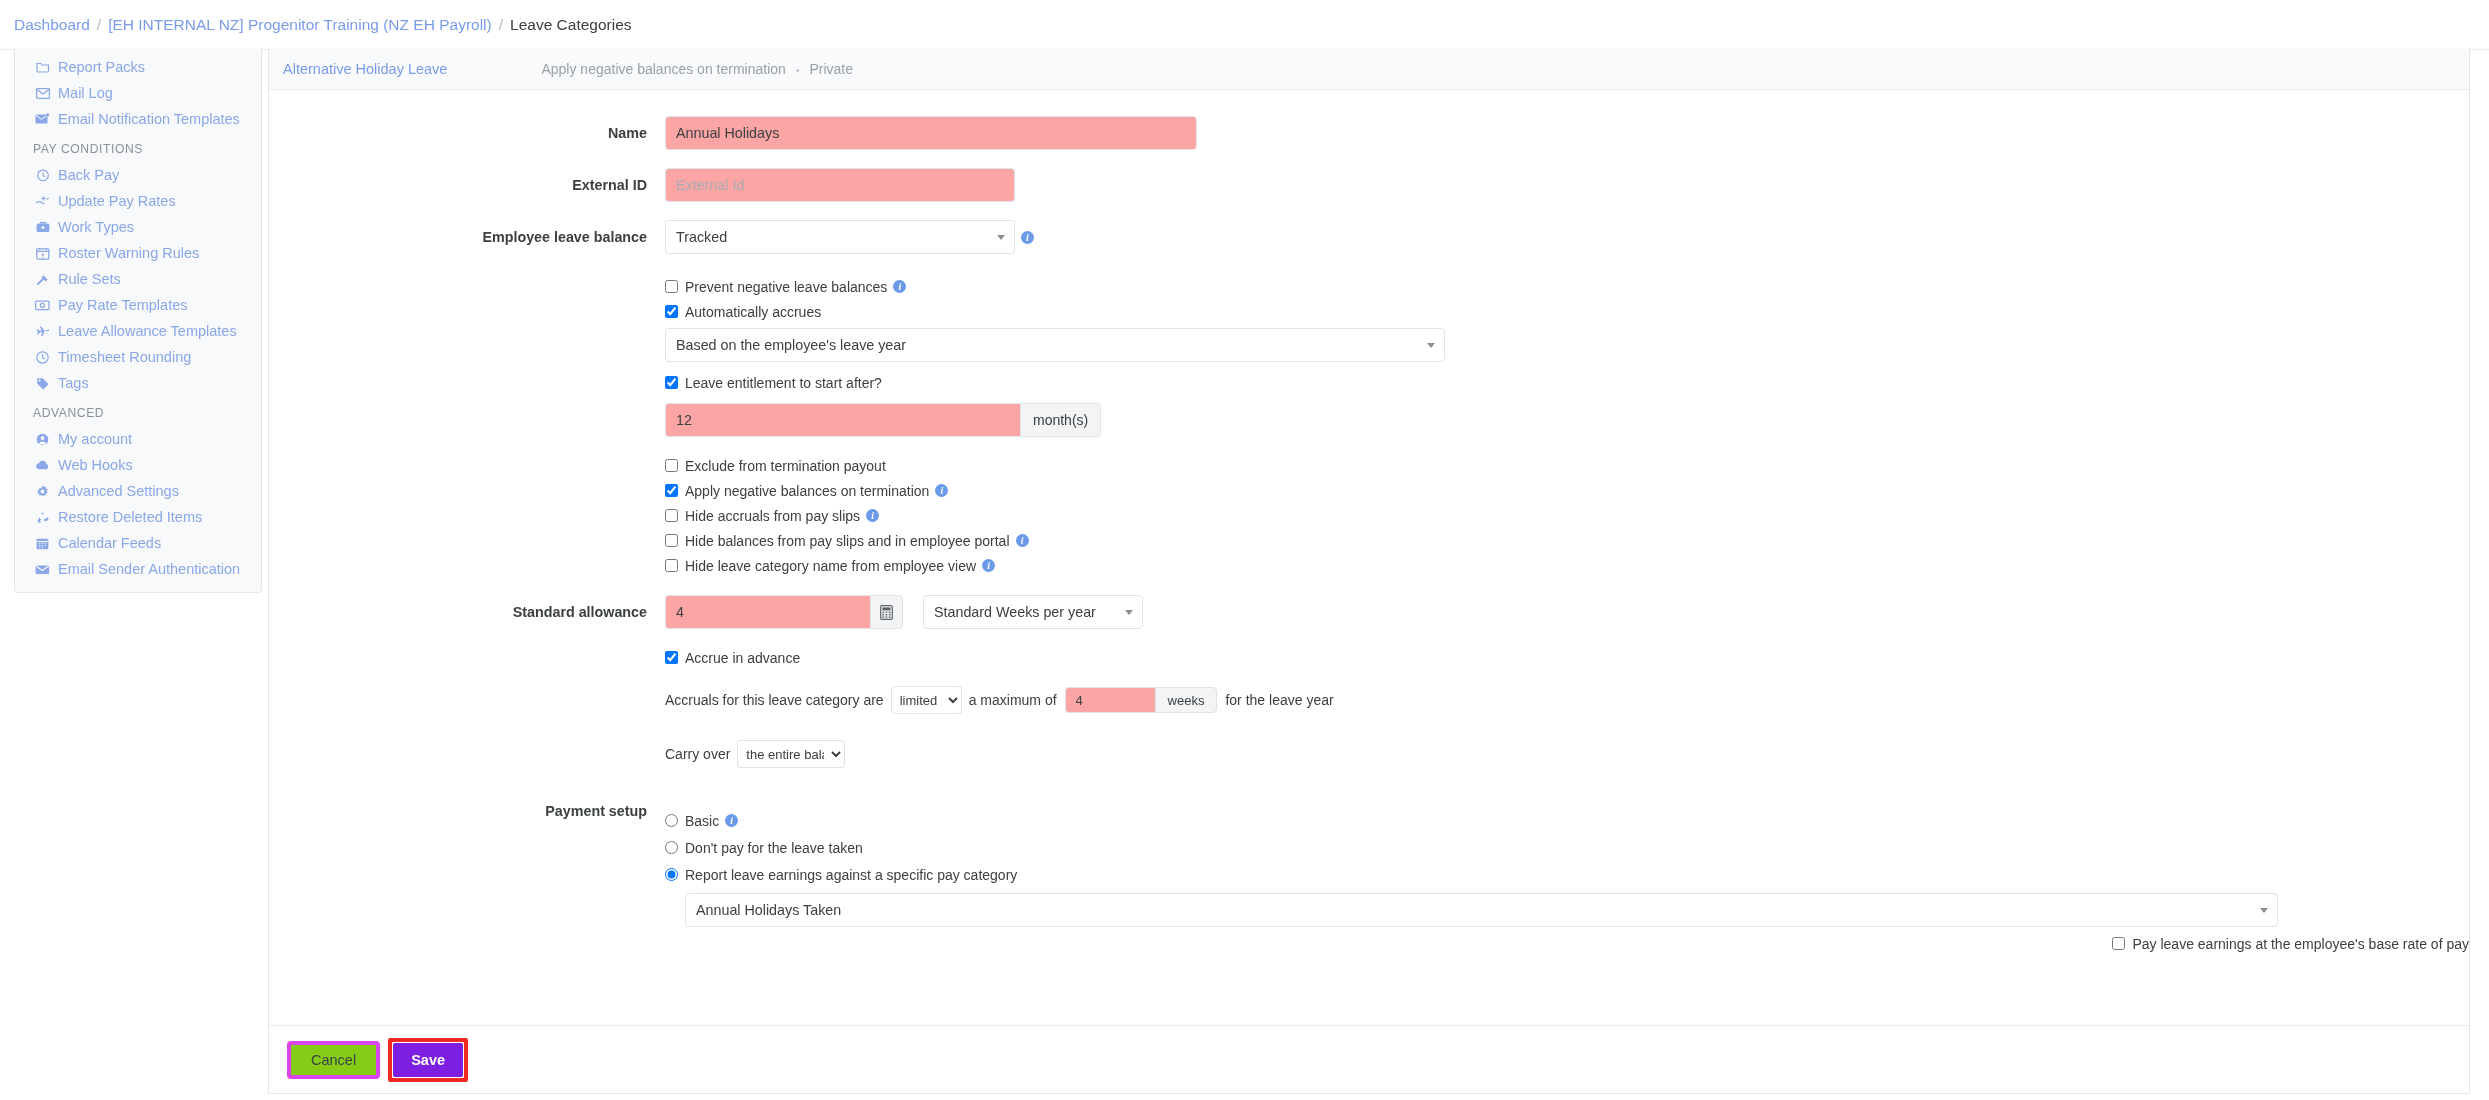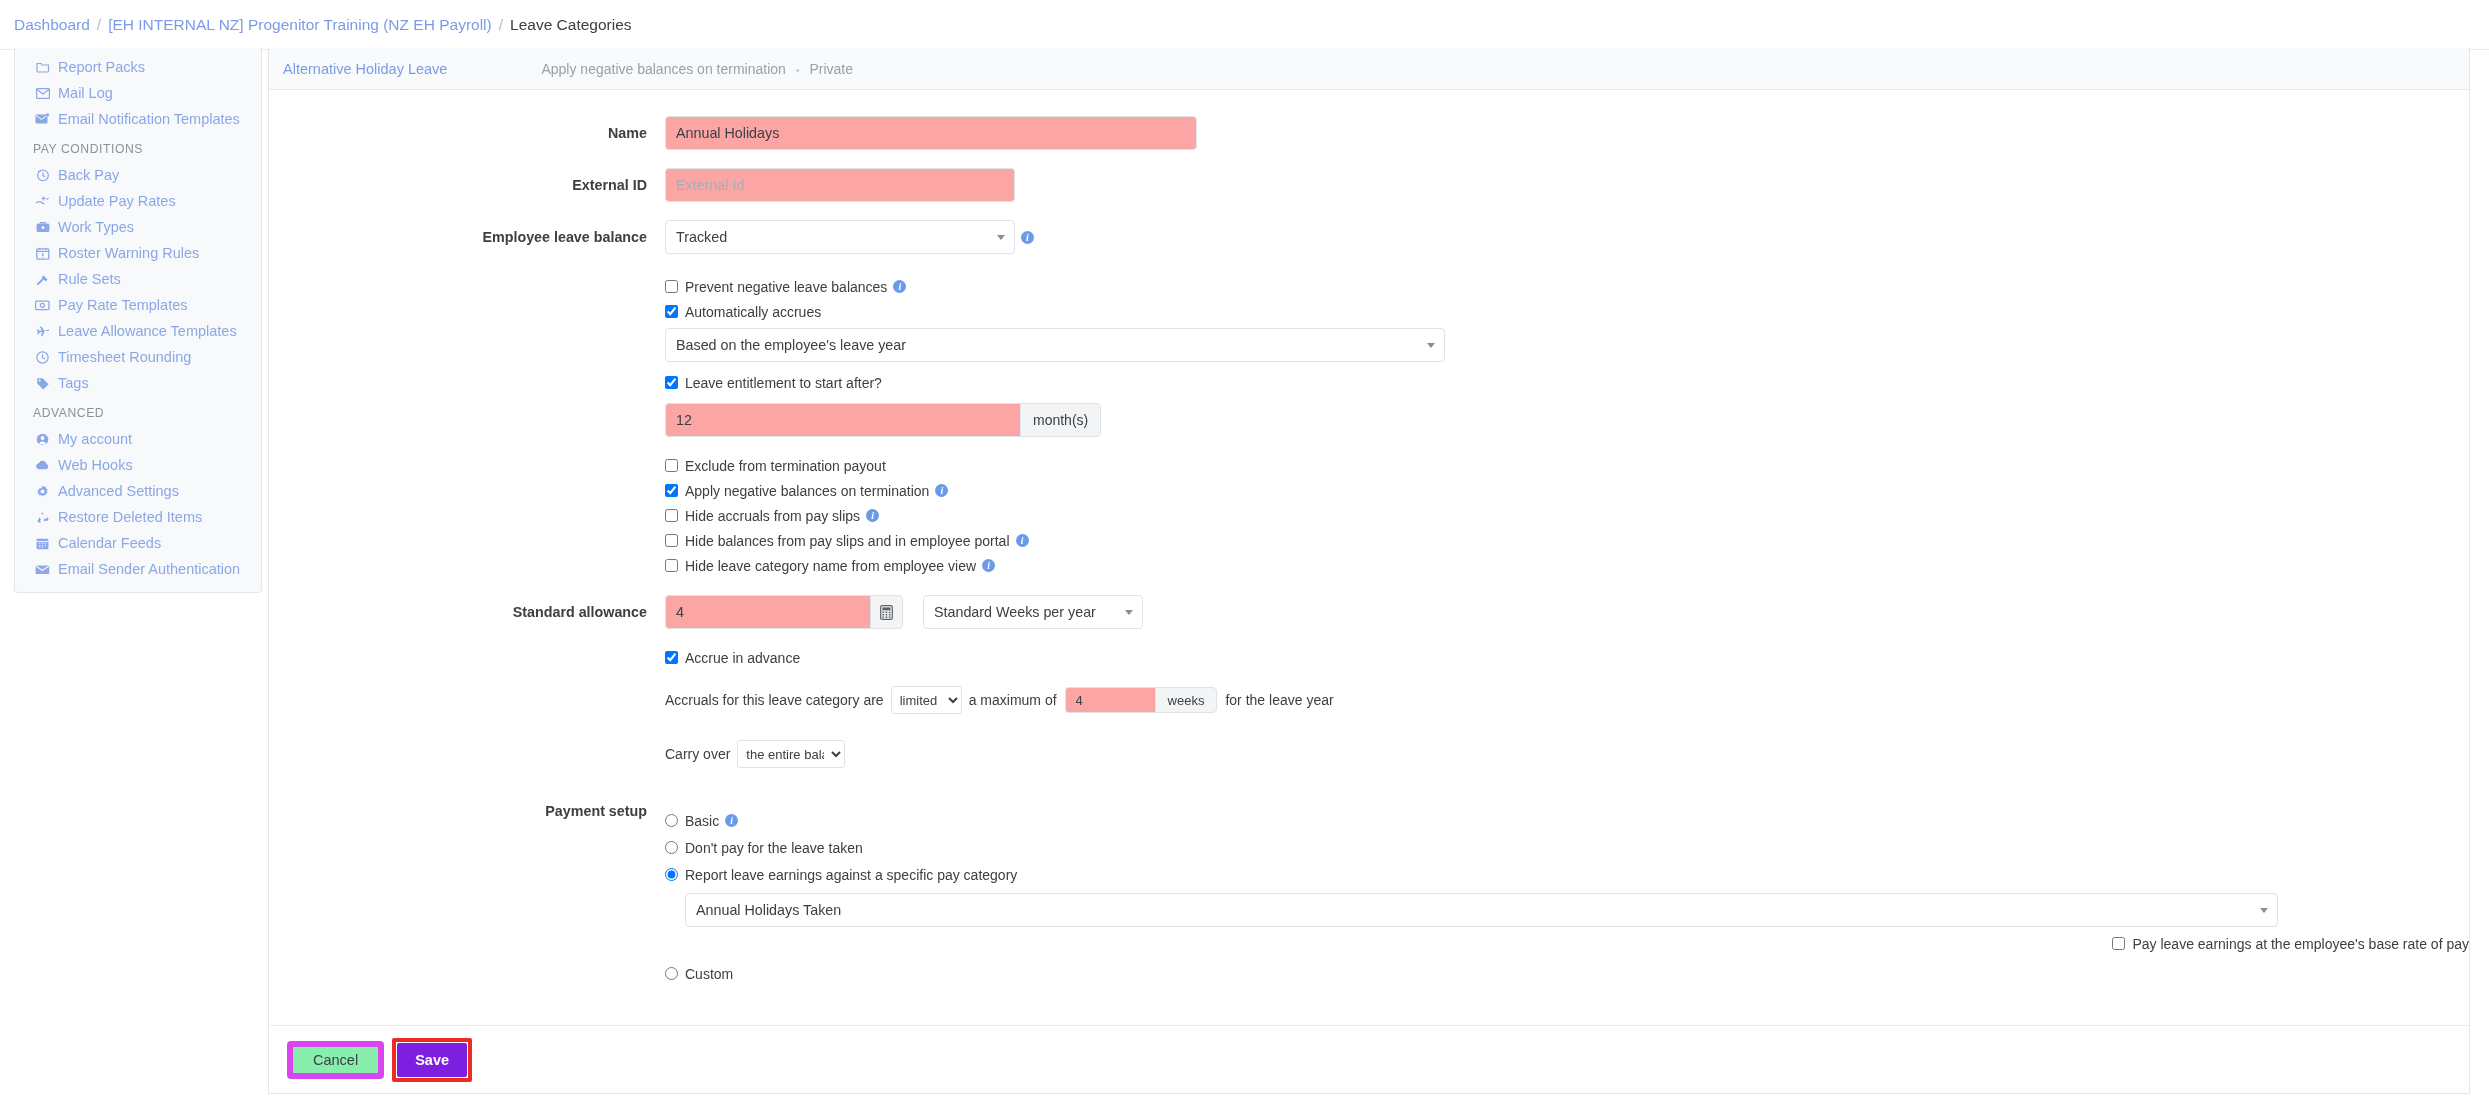--- a/index.html
+++ b/index.html
@@ -175,21 +175,21 @@
 
   #footer {
     position: absolute; left: 0; bottom: 0;
     width: 100%; height: 68px;
     border-top: 1px solid #e8eaed;
     display: flex; align-items: center;
     padding-left: 18px;
   }
   .btn-cancel {
     height: 38px; padding: 0 20px;
-    background: #86efac; border: 6px solid #d946ef; border-radius: 4px;
+    background: #84cc16; border: 4px solid #d946ef; border-radius: 4px;
     font-size: 14.5px; color: #3c4043;
     font-family: "Liberation Sans", sans-serif;
     cursor: pointer;
   }
   .save-highlight {
     margin-left: 8px;
     border: 4px solid #ee2a24;
     border-radius: 2px;
     padding: 1px;
     display: inline-block;
@@ -575,24 +575,20 @@
             <span class="selval">Annual Holidays Taken</span>
             <span class="caret"></span>
           </span>
         </div>
 
         <div class="cbrow" style="margin-left:20px;justify-content:flex-end;">
           <input type="checkbox" id="cb10" style="">
           <label for="cb10">Pay leave earnings at the employee's base rate of pay</label>
         </div>
 
-        <div class="cbrow" style="margin-top:9px;">
-          <input type="radio" name="paysetup" id="r4" style="">
-          <label for="r4">Custom</label>
-        </div>
 
       </div>
     </div>
 
   </div>
 
   <div id="footer">
     <button class="btn-cancel">Cancel</button>
     <span class="save-highlight">
       <button class="btn-save">Save</button>

